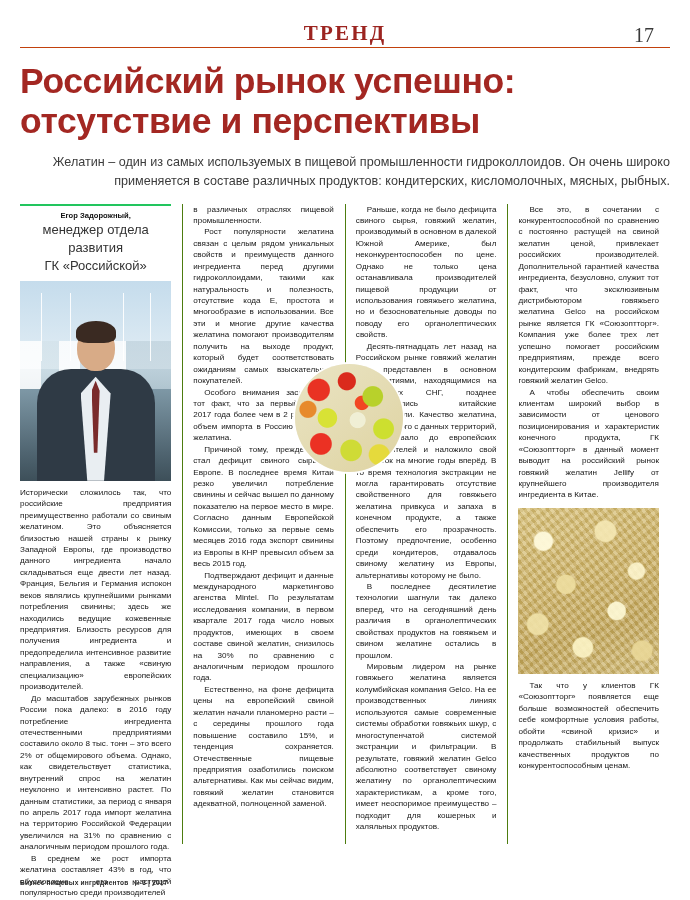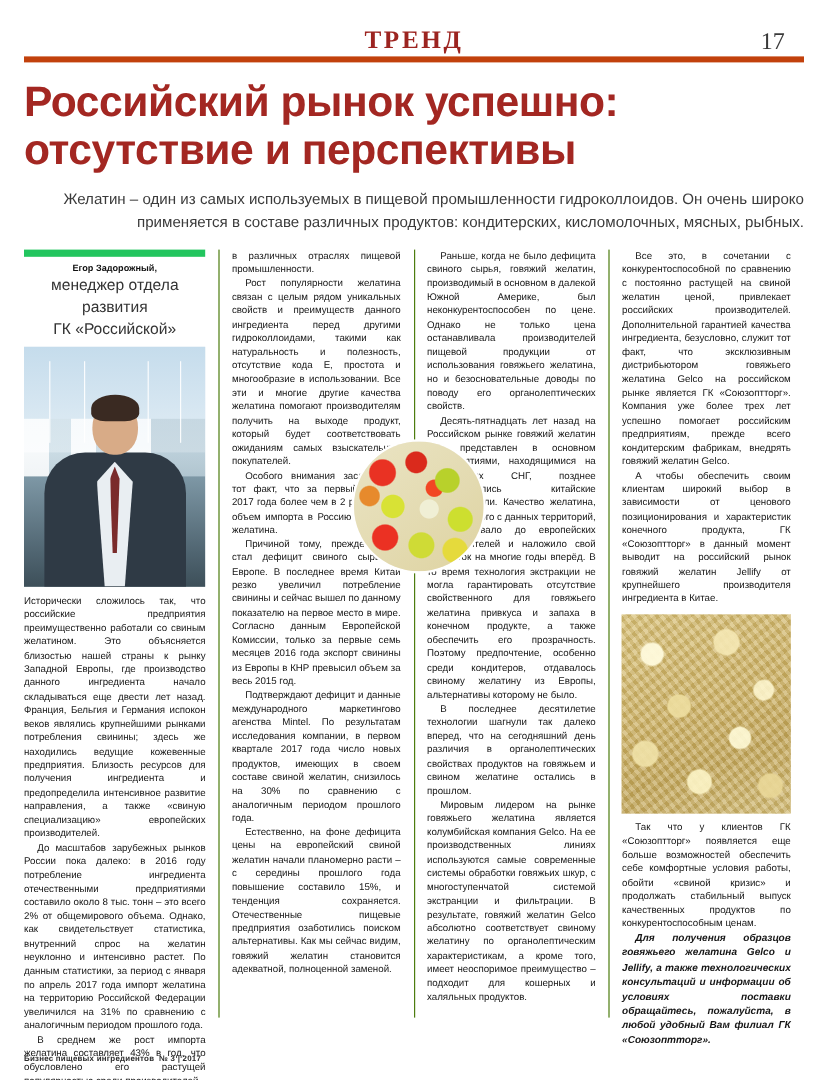--- a/index.html
+++ b/index.html
@@ -24,21 +24,21 @@
     padding: 0 20px;
   }
 
   
   .runhead {
     position: relative;
     height: 44px;
     display: flex;
     align-items: flex-end;
     justify-content: center;
-    border-bottom: 5px solid #c2410c;
+    border-bottom: 1px solid #c2410c;
     padding-bottom: 3px;
   }
   .runhead-title {
     font-family: "Liberation Serif", serif;
     font-size: 21px;
     font-weight: 700;
     letter-spacing: 2.2px;
     color: #9c2420;
     line-height: 1;
   }
@@ -108,21 +108,21 @@
   p.body.bolditalic {
     font-weight: 700;
     font-style: italic;
     font-size: 8.4px;
     line-height: 1.44;
     margin-top: 4px;
   }
 
   
   .authorbox {
-    border-top: 6px solid #22c55e;
+    border-top: 2px solid #22c55e;
     padding-top: 5px;
     text-align: center;
     margin-bottom: 6px;
   }
   .author-name {
     font-size: 7.6px;
     font-weight: 700;
     color: #111;
     line-height: 1.38;
   }
@@ -332,21 +332,20 @@
       <p class="body">Мировым лидером на рынке говяжьего желатина является колумбийская компания Gelco. На ее производственных линиях используются самые современные системы обработки говяжьих шкур, с многоступенчатой системой экстранции и фильтрации. В результате, говяжий желатин Gelco абсолютно соответствует свиному желатину по органолептическим характеристикам, а кроме того, имеет неоспоримое преимущество – подходит для кошерных и халяльных продуктов.</p>
     </div>
 
     <div class="col">
       <p class="body">Все это, в сочетании с конкурентоспособной по сравнению с постоянно растущей на свиной желатин ценой, привлекает российских производителей. Дополнительной гарантией качества ингредиента, безусловно, служит тот факт, что эксклюзивным дистрибьютором говяжьего желатина Gelco на российском рынке является ГК «Союзоптторг». Компания уже более трех лет успешно помогает российским предприятиям, прежде всего кондитерским фабрикам, внедрять говяжий желатин Gelco.</p>
       <p class="body">А чтобы обеспечить своим клиентам широкий выбор в зависимости от ценового позиционирования и характеристик конечного продукта, ГК «Союзоптторг» в данный момент выводит на российский рынок говяжий желатин Jellify от крупнейшего производителя ингредиента в Китае.</p>
 
       <div class="granules"></div>
 
       <p class="body">Так что у клиентов ГК «Союзоптторг» появляется еще больше возможностей обеспечить себе комфортные условия работы, обойти «свиной кризис» и продолжать стабильный выпуск качественных продуктов по конкурентоспособным ценам.</p>
-      <p class="body bolditalic">Для получения образцов говяжьего желатина Gelco и Jellify, а также технологических консультаций и информации об условиях поставки обращайтесь, пожалуйста, в любой удобный Вам филиал ГК «Союзоптторг».</p>
     </div>
 
     <div class="gummy"></div>
   </div>
 
   <div class="footer">
     <span>Бизнес пищевых ингредиентов</span><span>№ 3 | 2017</span>
   </div>
 
 </div>

